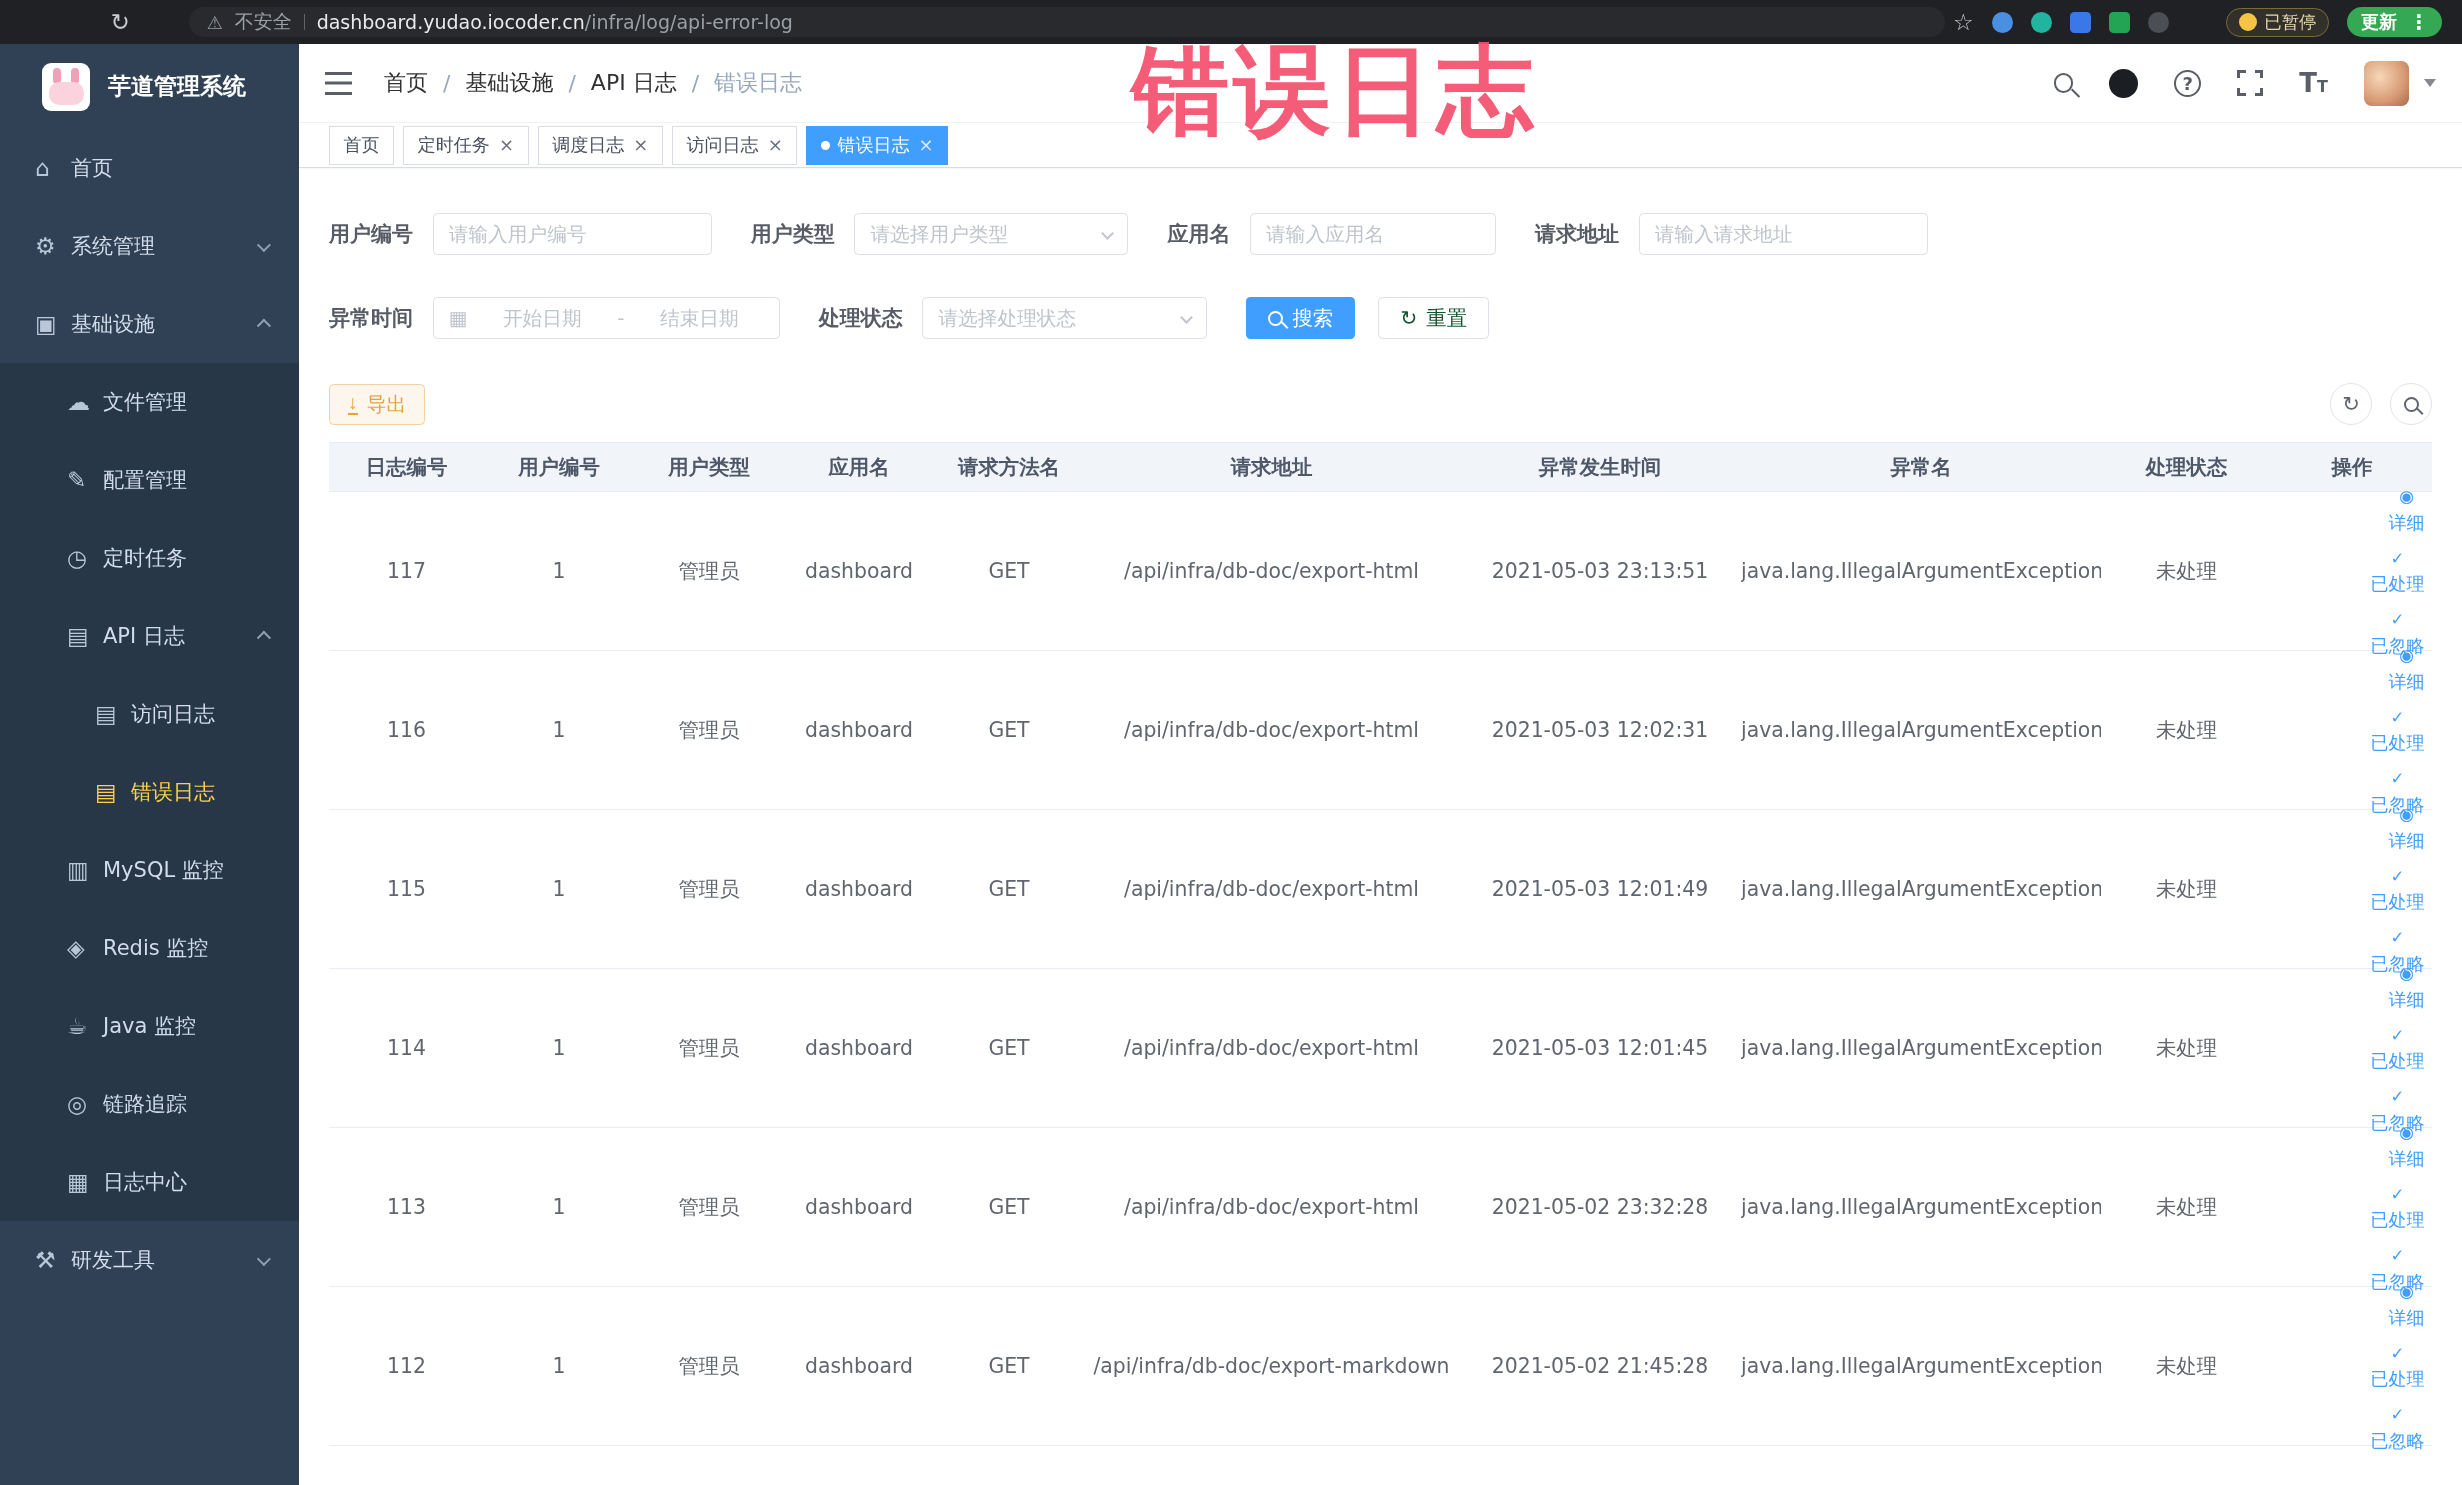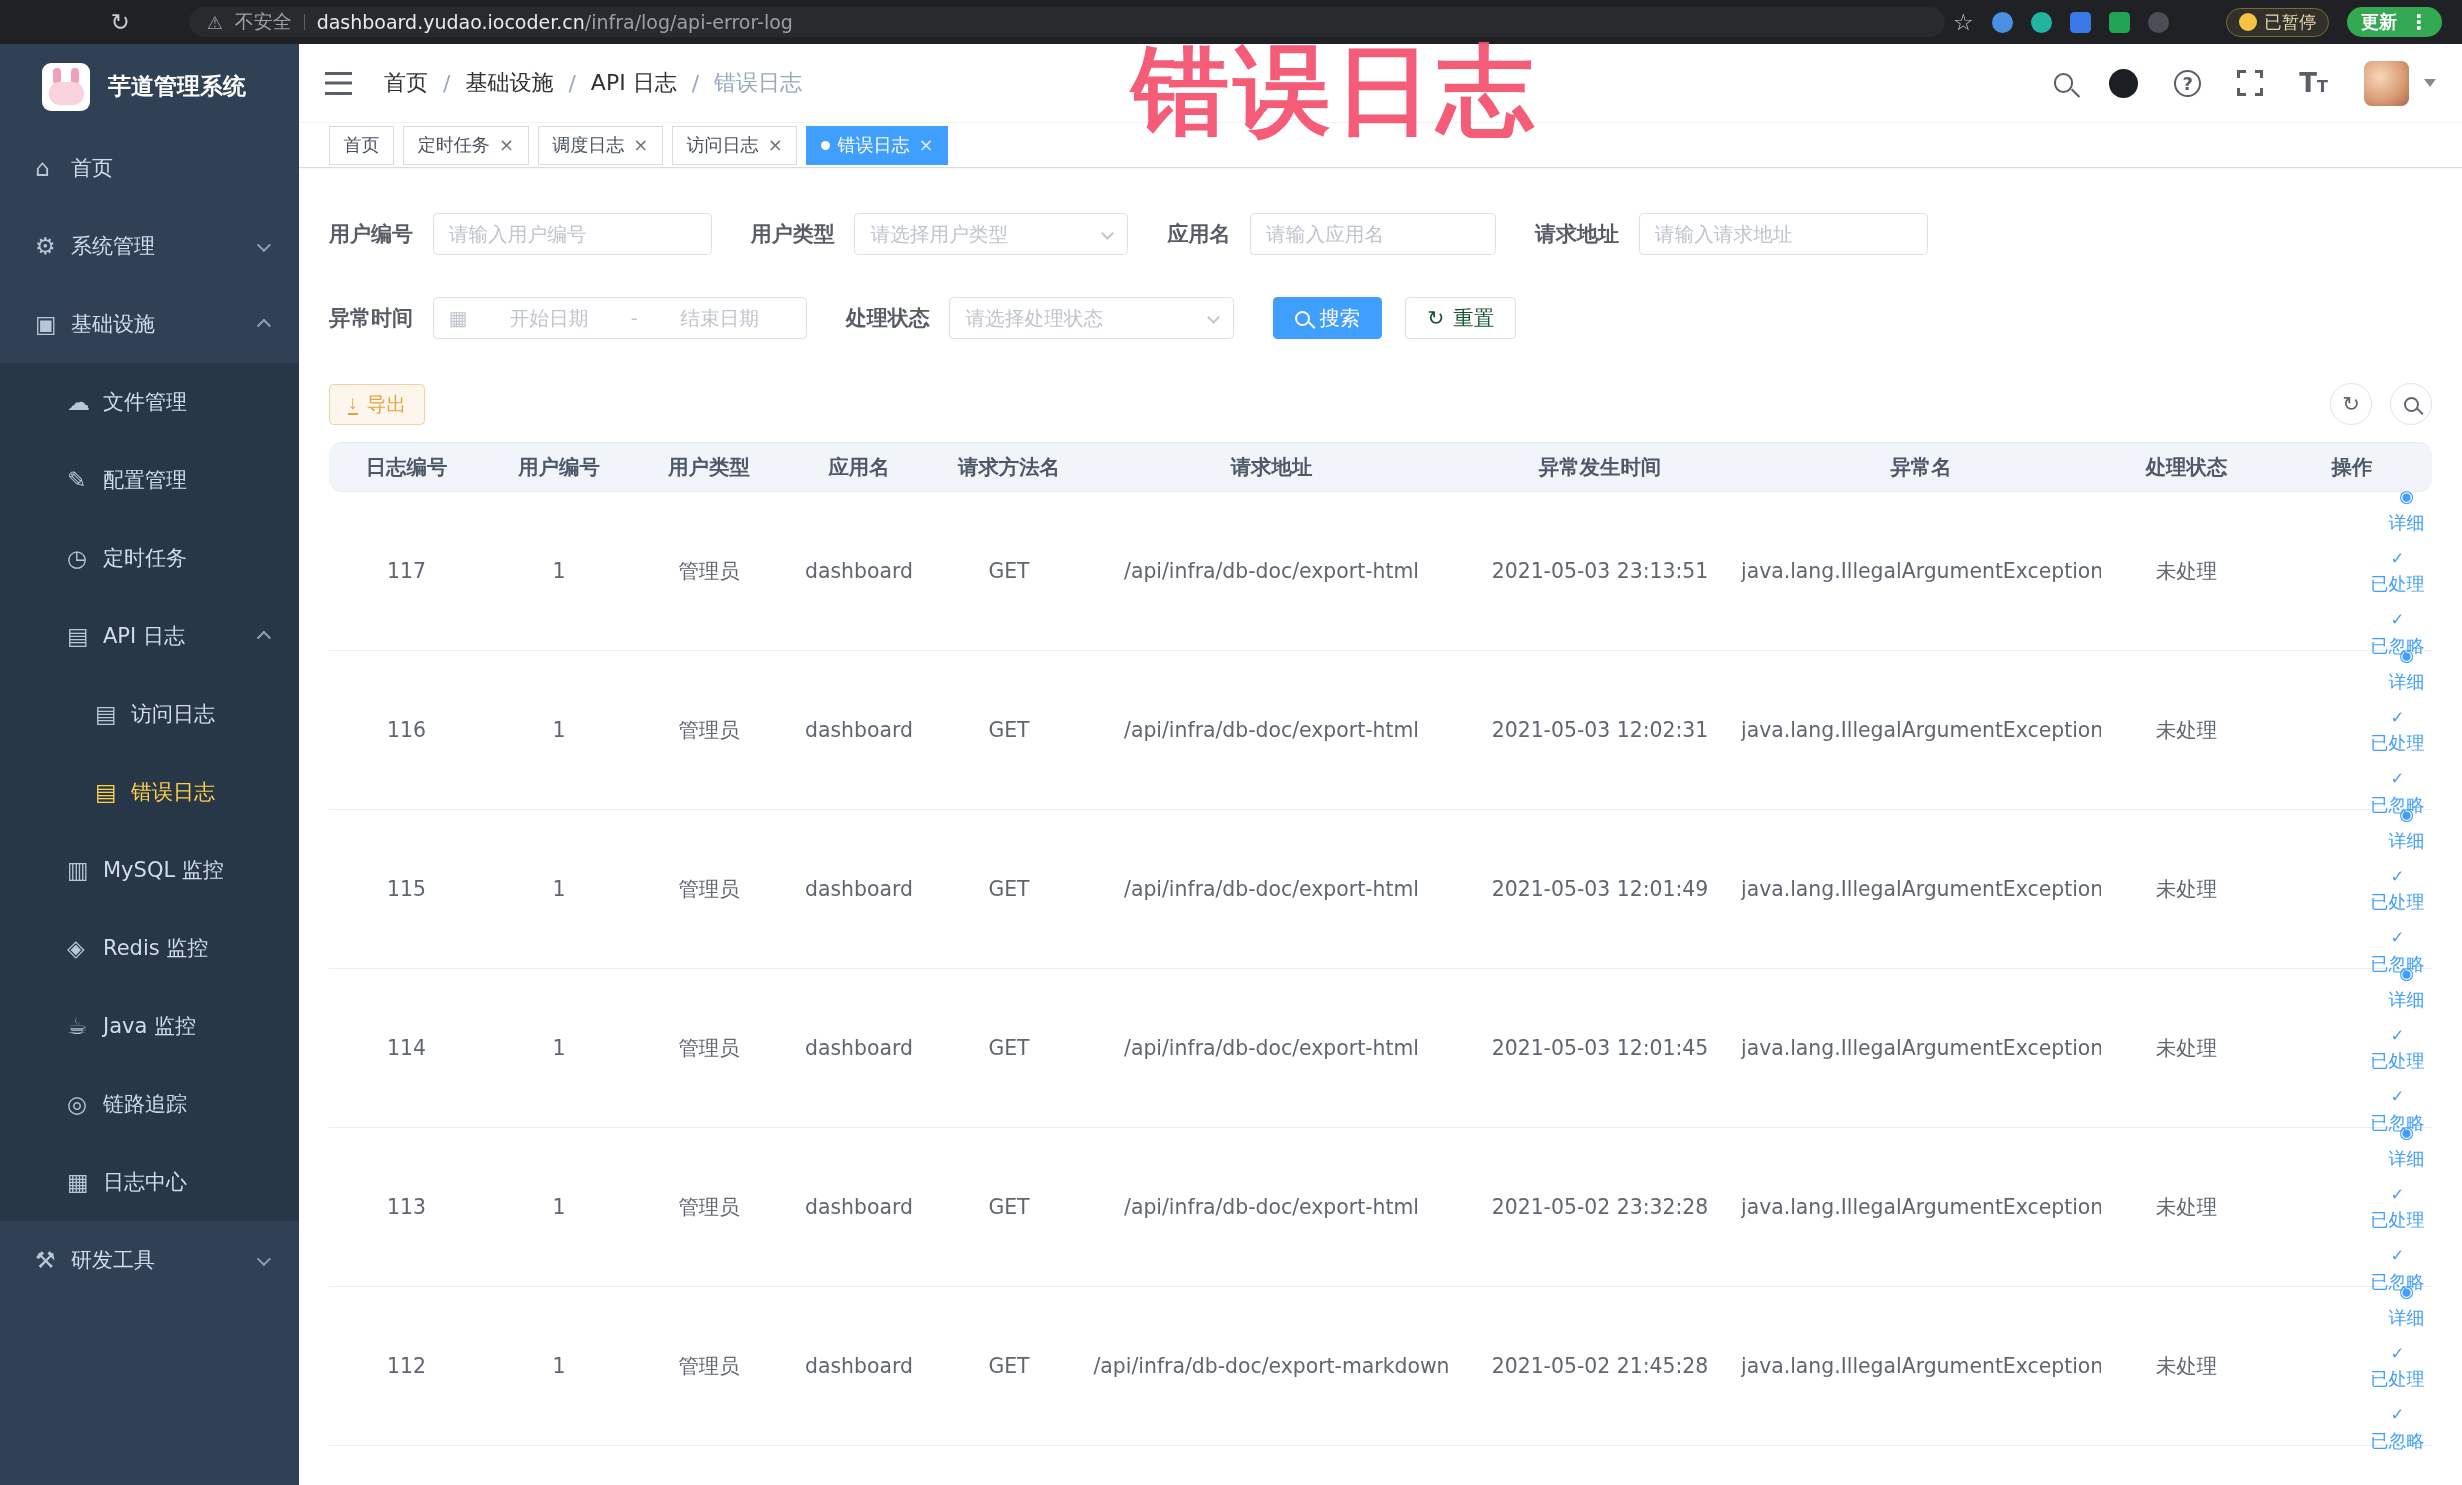--- a/index.html
+++ b/index.html
@@ -118,21 +118,21 @@
   .content { padding:0 30px; }
   .frow { display:flex; align-items:center; }
   .frow.r1 { margin-top:45px; }
   .frow.r2 { margin-top:42px; }
   .fgroup { display:flex; align-items:center; margin-right:39px; }
   .flabel { font-size:21px; font-weight:600; color:#575c66; margin-right:19.7px; white-space:nowrap; }
   .finput, input.finput { height:42px; border:0.8px solid #dcdfe6; border-radius:4.5px; background:#fff;
     font-size:19.7px; color:#5b6069; display:flex; align-items:center; padding:0 15px; outline:none; }
   input.finput::placeholder { color:#bfc4cd; }
   .finput .ph { color:#bfc4cd; }
-  .w1{width:279px;} .w2{width:274px;} .w3{width:246px;} .w4{width:289px;} .w5{width:374px;align-items:center;} .w6{width:285px;}
+  .w1{width:279px;} .w2{width:274px;} .w3{width:246px;} .w4{width:289px;} .w5{width:347px;align-items:center;} .w6{width:285px;}
   .select { position:relative; padding-right:28px; }
   .select .sel-chev { position:absolute; right:15px; top:15px; width:9px; height:9px;
     border-right:2.3px solid #c0c4cc; border-bottom:2.3px solid #c0c4cc; transform:rotate(45deg); }
   .range { gap:10.6px; }
   .range .ph { flex:1; text-align:center; }
   [data-name="calendar-icon"]::before { content:"▦"; color:#c0c4cc; font-size:19.7px; }
   .btn { height:42px; border-radius:4.5px; display:flex; align-items:center; gap:9px; padding:0 21px;
     font-size:20.4px; cursor:pointer; border:0.8px solid transparent; }
   .btn-primary { background:var(--c-accent); color:#fff; }
   .btn-plain { background:#fff; border-color:#dcdfe6; color:#14532d; }
@@ -147,21 +147,21 @@
   .toolbar { margin-top:44px; display:flex; align-items:center; }
   .circles { margin-left:auto; display:flex; gap:18px; }
   .circle-btn { width:42px; height:42px; border-radius:50%; border:0.8px solid #e0e4ea; background:#fff;
     display:flex; align-items:center; justify-content:center; color:#5f6670; font-size:21px; cursor:pointer; }
 
   
   .table { margin-top:17.4px; }
   .trow { display:grid; grid-template-columns:155px 150px 150px 150px 150px 375px 282px 360px 171px 160px;
     align-items:center; }
   .thead { height:50px; background:#f1f4f9; border-top:0.8px solid #e7ebf3; border-bottom:0.8px solid #e7ebf3;
-    font-weight:700; color:#4e5869; font-size:20.4px;border-radius:13px; }
+    font-weight:700; color:#4e5869; font-size:20.4px; }
   .tbody .trow { height:159px; border-bottom:0.8px solid #eaeef4; color:#60666f; font-size:20.4px; }
   .tcell { text-align:center; overflow:hidden; white-space:nowrap; }
   .acell { display:flex; flex-direction:column; align-items:flex-end; justify-content:center;
     gap:12px; padding-right:7.6px; }
   .alink { color:var(--c-accent); font-size:18px; display:flex; align-items:center; gap:4.5px; cursor:pointer;flex-direction:column; }
   [data-name="eye-icon"]::before { content:"◉"; font-size:16.7px; }
   [data-name="check-icon"]::before { content:"✓"; font-size:16.7px; }
 
   
   .watermark { position:absolute; top:27px; left:1132px; z-index:50; font-size:97px; font-weight:700;

